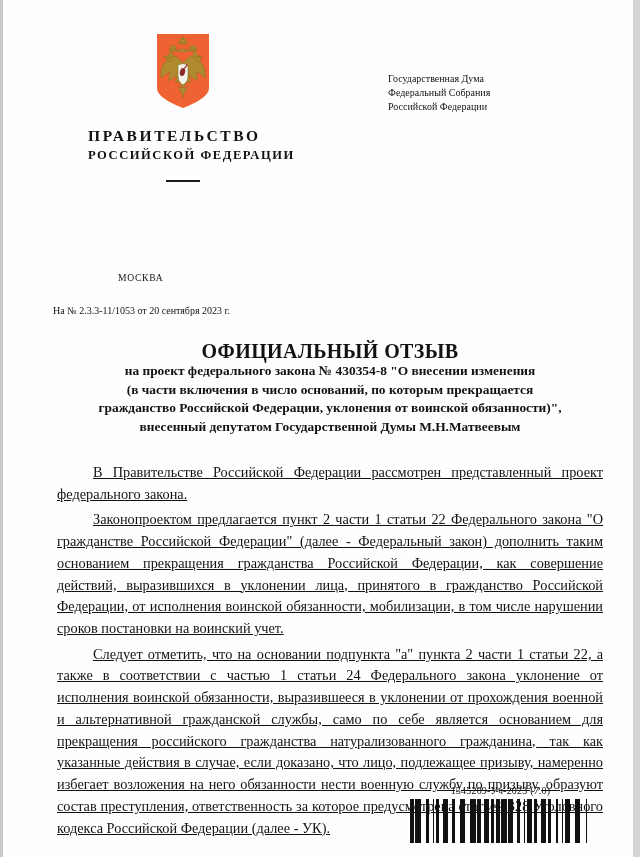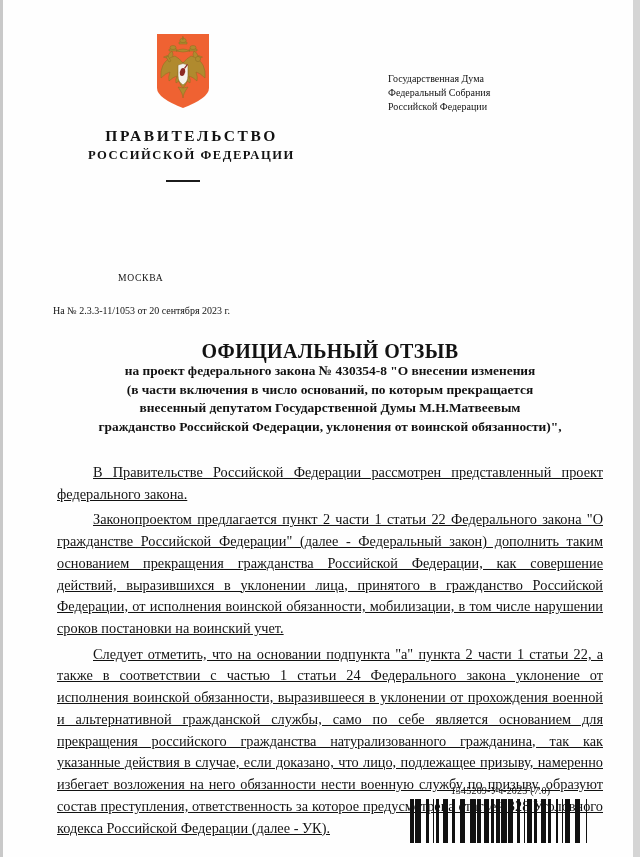--- a/index.html
+++ b/index.html
@@ -37,21 +37,21 @@
   
   .letterhead {
     position: relative;
     height: 215px;
   }
   .emblem-block {
     position: absolute;
     left: 35px;
     top: 32px;
     width: 190px;
-    text-align: right;
+    text-align: left;
   }
   .emblem {
     width: 60px;
     height: 82px;
     margin: 0 auto;
     position: relative;
   }
   .emblem svg { display: block; width: 60px; height: 82px; }
 
   .gov-line1 {
@@ -234,22 +234,22 @@
 
     <div class="city">МОСКВА</div>
 
     <div class="ref-line">На № 2.3.3-11/1053 от 20 сентября 2023 г.</div>
 
     <div class="doc-title">ОФИЦИАЛЬНЫЙ ОТЗЫВ</div>
 
     <div class="doc-subtitle">
       <div>на проект федерального закона № 430354-8 "О внесении изменения</div>
       <div>(в части включения в число оснований, по которым прекращается</div>
+      <div>гражданство Российской Федерации, уклонения от воинской обязанности)",</div>
       <div>внесенный депутатом Государственной Думы М.Н.Матвеевым</div>
-      <div>гражданство Российской Федерации, уклонения от воинской обязанности)",</div>
     </div>
 
     <div class="body-text">
       <p>В Правительстве Российской Федерации рассмотрен представленный проект федерального закона.</p>
       <p>Законопроектом предлагается пункт 2 части 1 статьи 22 Федерального закона "О гражданстве Российской Федерации" (далее - Федеральный закон) дополнить таким основанием прекращения гражданства Российской Федерации, как совершение действий, выразившихся в уклонении лица, принятого в гражданство Российской Федерации, от исполнения воинской обязанности, мобилизации, в том числе нарушении сроков постановки на воинский учет.</p>
       <p>Следует отметить, что на основании подпункта "а" пункта 2 части 1 статьи 22, а также в соответствии с частью 1 статьи 24 Федерального закона уклонение от исполнения воинской обязанности, выразившееся в уклонении от прохождения военной и альтернативной гражданской службы, само по себе является основанием для прекращения российского гражданства натурализованного гражданина, так как указанные действия в случае, если доказано, что лицо, подлежащее призыву, намеренно избегает возложения на него обязанности нести военную службу по призыву, образуют состав преступления, ответственность за которое предусмотрена статьей 328 Уголовного кодекса Российской Федерации (далее - УК).</p>
     </div>
 
     <div class="footer">
       <div class="doc-code">1545209-Уч-2023 (7.0)</div>

